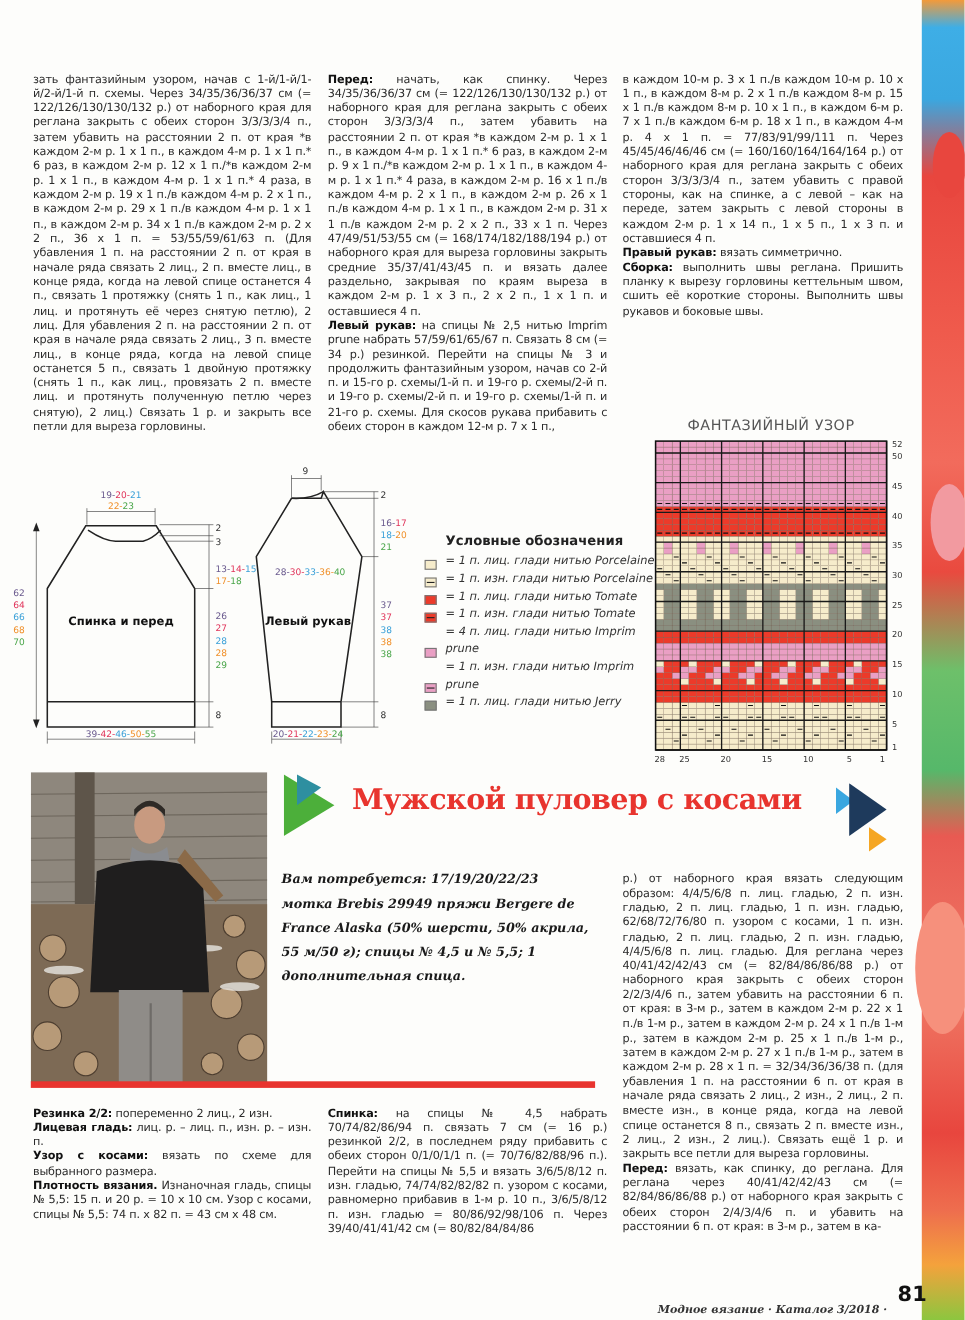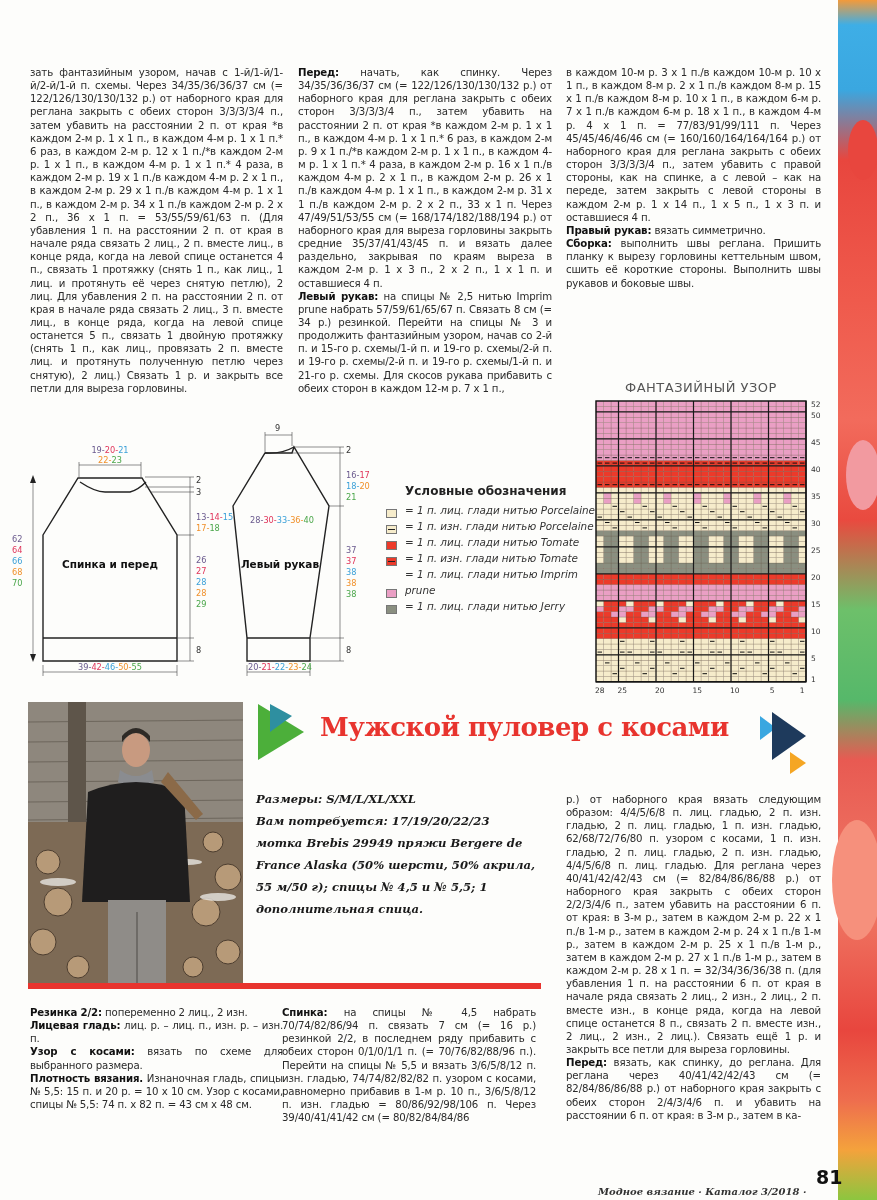--- a/index.html
+++ b/index.html
@@ -4,21 +4,21 @@
 <style>
   html,body{margin:0;padding:0;}
   body{width:877px;height:1200px;position:relative;overflow:hidden;background:#fdfdfb;font-family:"DejaVu Sans",sans-serif;color:#2a2a2a;}
   .col{position:absolute;font-size:10.2px;line-height:13.15px;text-align:justify;letter-spacing:-0.15px;}
   .col p{margin:0;}
   .col b{font-weight:bold;color:#111;}
   #c1{left:30px;top:66px;width:253px;}
   #c2{left:298px;top:66px;width:254px;}
   #c3{left:566px;top:66px;width:255px;}
   #b1{left:30px;top:1006px;width:253px;}
-  #b2{left:282px;top:1006px;width:254px;}
+  #b2{left:298px;top:1006px;width:254px;}
   #b3{left:566px;top:793px;width:255px;}
   
   #strip{position:absolute;left:838px;top:0;width:39px;height:1200px;
     background:linear-gradient(180deg,#f39a3a 0px,#3eaee6 25px,#3aa7e0 90px,#e8463e 160px,#ef5a4c 300px,#f26b5c 420px,#e94a3f 520px,#6dc06a 610px,#56b86a 700px,#e85a52 760px,#f07a66 900px,#e8463e 1030px,#ee6d4e 1100px,#f4a23c 1150px,#8cc63f 1200px);}
   #strip .blob{position:absolute;border-radius:50%;}
   
   #diag{position:absolute;left:0;top:420px;width:380px;height:260px;}
   #legend{position:absolute;left:383px;top:436px;width:220px;margin-top:48px;}
   #legend .title{font-weight:bold;font-size:12px;margin:0 0 4px 22px;color:#222;}
   #legend .row{display:flex;align-items:flex-end;font-size:10.4px;font-style:italic;line-height:16px;color:#333;}
@@ -149,21 +149,25 @@
       <div class="row">
         <span class="sw" style="background: rgb(236, 58, 42);"></span>
         <span>= 1 п. лиц. глади нитью Tomate</span>
       </div>
       <div class="row">
         <span class="sw dash" style="background: rgb(236, 58, 42);"></span>
         <span>= 1 п. изн. глади нитью Tomate</span>
       </div>
       <div class="row">
         <span class="sw" style="background: rgb(234, 159, 196);"></span>
-        <span>= 1 п. лиц. глади нитью Imprim prune</span>
+        <span>= 4 п. лиц. глади нитью Imprim prune</span>
+      </div>
+      <div class="row">
+        <span class="sw dash" style="background: rgb(234, 159, 196);"></span>
+        <span>= 1 п. изн. глади нитью Imprim prune</span>
       </div>
       <div class="row">
         <span class="sw" style="background: rgb(138, 143, 128);"></span>
         <span>= 1 п. лиц. глади нитью Jerry</span>
       </div>
     </div>
 </div>
 
 <div id="chart-title">ФАНТАЗИЙНЫЙ УЗОР</div>
 <svg id="chart" width="240" height="300">
@@ -1866,21 +1870,20 @@
   <path d="M94 40 Q108 22 122 40 L122 34 Q108 18 94 34 Z" fill="#2e2a26"></path>
   <path d="M92 68 Q108 80 124 68 L126 80 Q108 90 90 80 Z" fill="#8a8c90"></path>
   <path d="M60 90 Q108 70 156 90 L162 200 L54 200 Z" fill="#1f1e1e"></path>
   <path d="M140 70 L175 112 L168 118 L133 80 Z" fill="#8b6a48"></path>
   <rect x="80" y="198" width="58" height="84" fill="#8f8c88"></rect>
   <line x1="109" y1="210" x2="109" y2="282" stroke="#6e6b67" stroke-width="2"></line>
 </svg>
 <div id="redbar"></div>
 
 <div id="specs">
-  <div>Размеры: S/M/L/XL/XXL</div>
   <div>Вам потребуется: 17/19/20/22/23 мотка Brebis 29949 пряжи Bergere de France Alaska (50% шерсти, 50% акрила, 55 м/50 г); спицы № 4,5 и № 5,5; 1 дополнительная спица.</div>
 </div>
 
 <div class="col" id="b1">
   <p><b>Резинка 2/2:</b><span> попеременно 2 лиц., 2 изн.</span></p>
   <p><b>Лицевая гладь:</b><span> лиц. р. – лиц. п., изн. р. – изн. п.</span></p>
   <p><b>Узор с косами:</b><span> вязать по схеме для выбранного размера.</span></p>
   <p><b>Плотность вязания.</b><span> Изнаночная гладь, спицы № 5,5: 15 п. и 20 р. = 10 x 10 см. Узор с косами, спицы № 5,5: 74 п. x 82 п. = 43 см x 48 см.</span></p>
 </div>
 <div class="col" id="b2">

